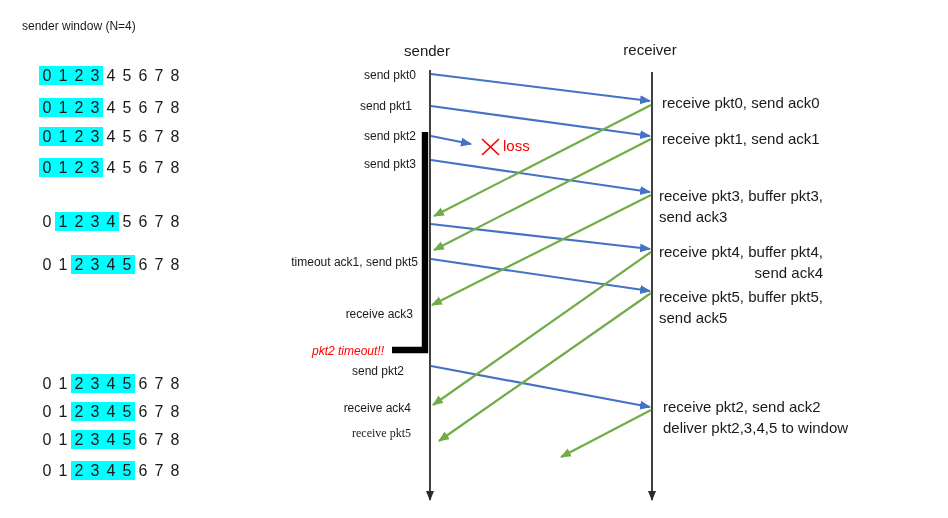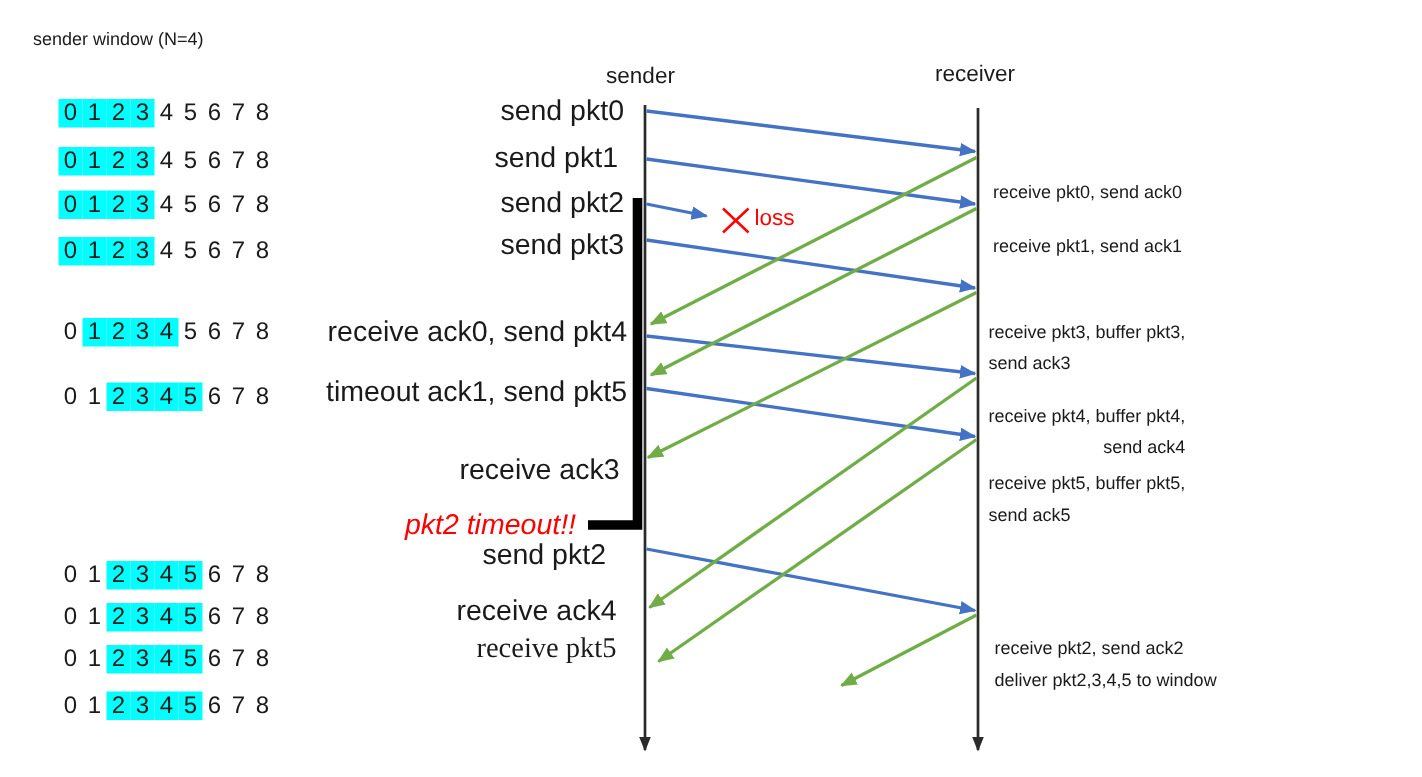--- a/index.html
+++ b/index.html
@@ -7,22 +7,22 @@
     position:relative;width:948px;height:518px;overflow:hidden;background:#fff;
     font-family:"Liberation Sans",sans-serif;color:#1a1a1a;
     --blue:#4472C4; --green:#70AD47; --alert:#FF0000; --hl:#00FFFF; --tlc:#2b2b2b;
   }
   .abs{position:absolute;}
   .title{font-size:12px;white-space:nowrap;}
   .hdr{font-size:15px;width:80px;text-align:center;white-space:nowrap;}
   .wrow{position:absolute;display:flex;}
   .wcell{width:16px;height:19px;line-height:19px;text-align:center;font-size:16px;}
   .wcell.hl{background:var(--hl);}
-  .sev{position:absolute;font-size:19px;line-height:18px;white-space:nowrap;text-align:left;}
-  .rev{position:absolute;font-size:12px;line-height:21px;white-space:nowrap;text-align:left;margin-top:26px;}
+  .sev{position:absolute;font-size:12px;line-height:18px;white-space:nowrap;text-align:left;}
+  .rev{position:absolute;font-size:15px;line-height:21px;white-space:nowrap;text-align:left;}
   .alert{color:var(--alert);}
   .loss-label{font-size:15px;color:var(--alert);white-space:nowrap;}
   svg{position:absolute;left:0;top:0;}
   .pkt{stroke:var(--blue);stroke-width:2.2;fill:none;}
   .ack{stroke:var(--green);stroke-width:2.2;fill:none;}
   .tl{stroke:var(--tlc);stroke-width:1.8;fill:none;}
   .timer{stroke:#000000;stroke-width:6.4;fill:none;}
   .lossx{stroke:var(--alert);stroke-width:1.7;fill:none;}
   .mk-blue{fill:var(--blue);}
   .mk-green{fill:var(--green);}
@@ -184,21 +184,20 @@
       <span class="wcell hl">4</span>
       <span class="wcell hl">5</span>
       <span class="wcell">6</span>
       <span class="wcell">7</span>
       <span class="wcell">8</span>
     </div>
     <div class="sev" style="top: 66px; right: 532px;">send pkt0</div>
     <div class="sev" style="top: 97px; right: 536px;">send pkt1</div>
     <div class="sev" style="top: 127px; right: 532px;">send pkt2</div>
     <div class="sev" style="top: 155px; right: 532px;">send pkt3</div>
-    <div class="sev" style="top: 213px; right: 530px;">receive ack0, send pkt4</div>
     <div class="sev" style="top: 253px; right: 530px;">timeout ack1, send pkt5</div>
     <div class="sev" style="top: 305px; right: 535px;">receive ack3</div>
     <div class="sev alert" style="top: 342px; right: 564px; font-style: italic;">pkt2 timeout!!</div>
     <div class="sev" style="top: 362px; right: 544px;">send pkt2</div>
     <div class="sev" style="top: 399px; right: 537px;">receive ack4</div>
     <div class="sev" style="top: 424px; right: 537px; font-family: Liberation Serif, serif;">receive pkt5</div>
     <div class="rev" style="top: 92px; left: 662px;">
       <div>receive pkt0, send ack0</div>
     </div>
     <div class="rev" style="top: 128px; left: 662px;">

